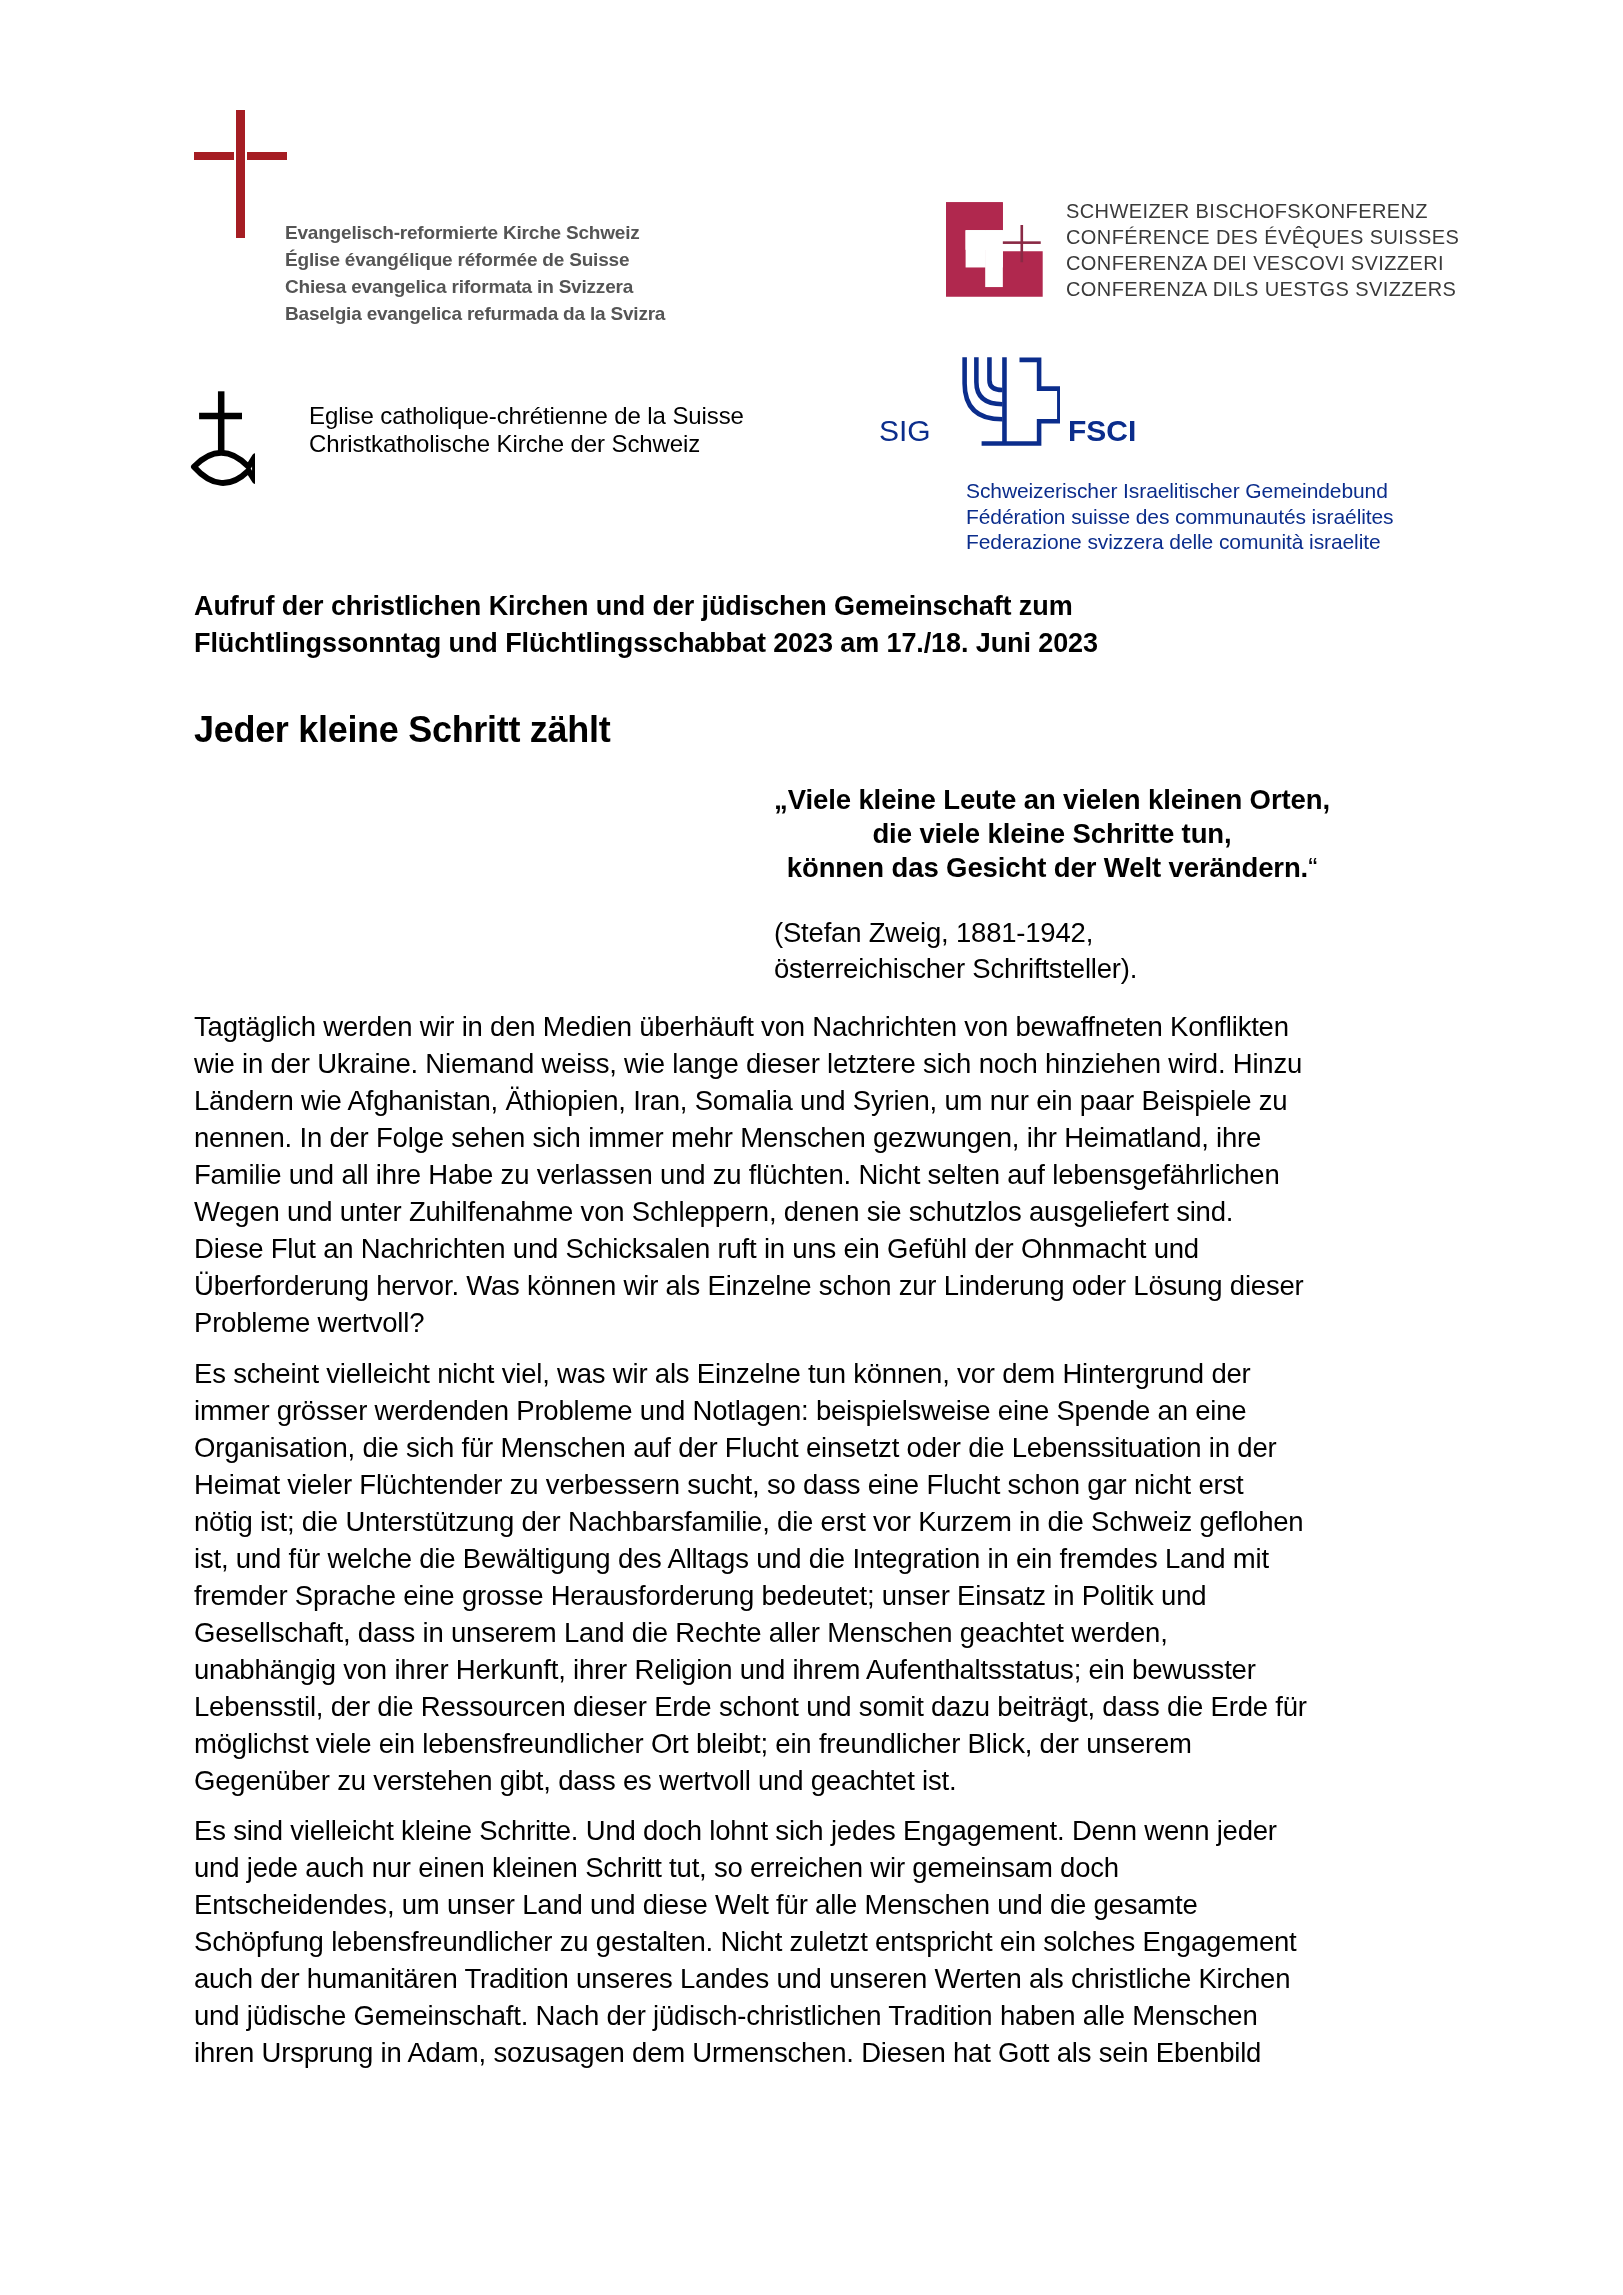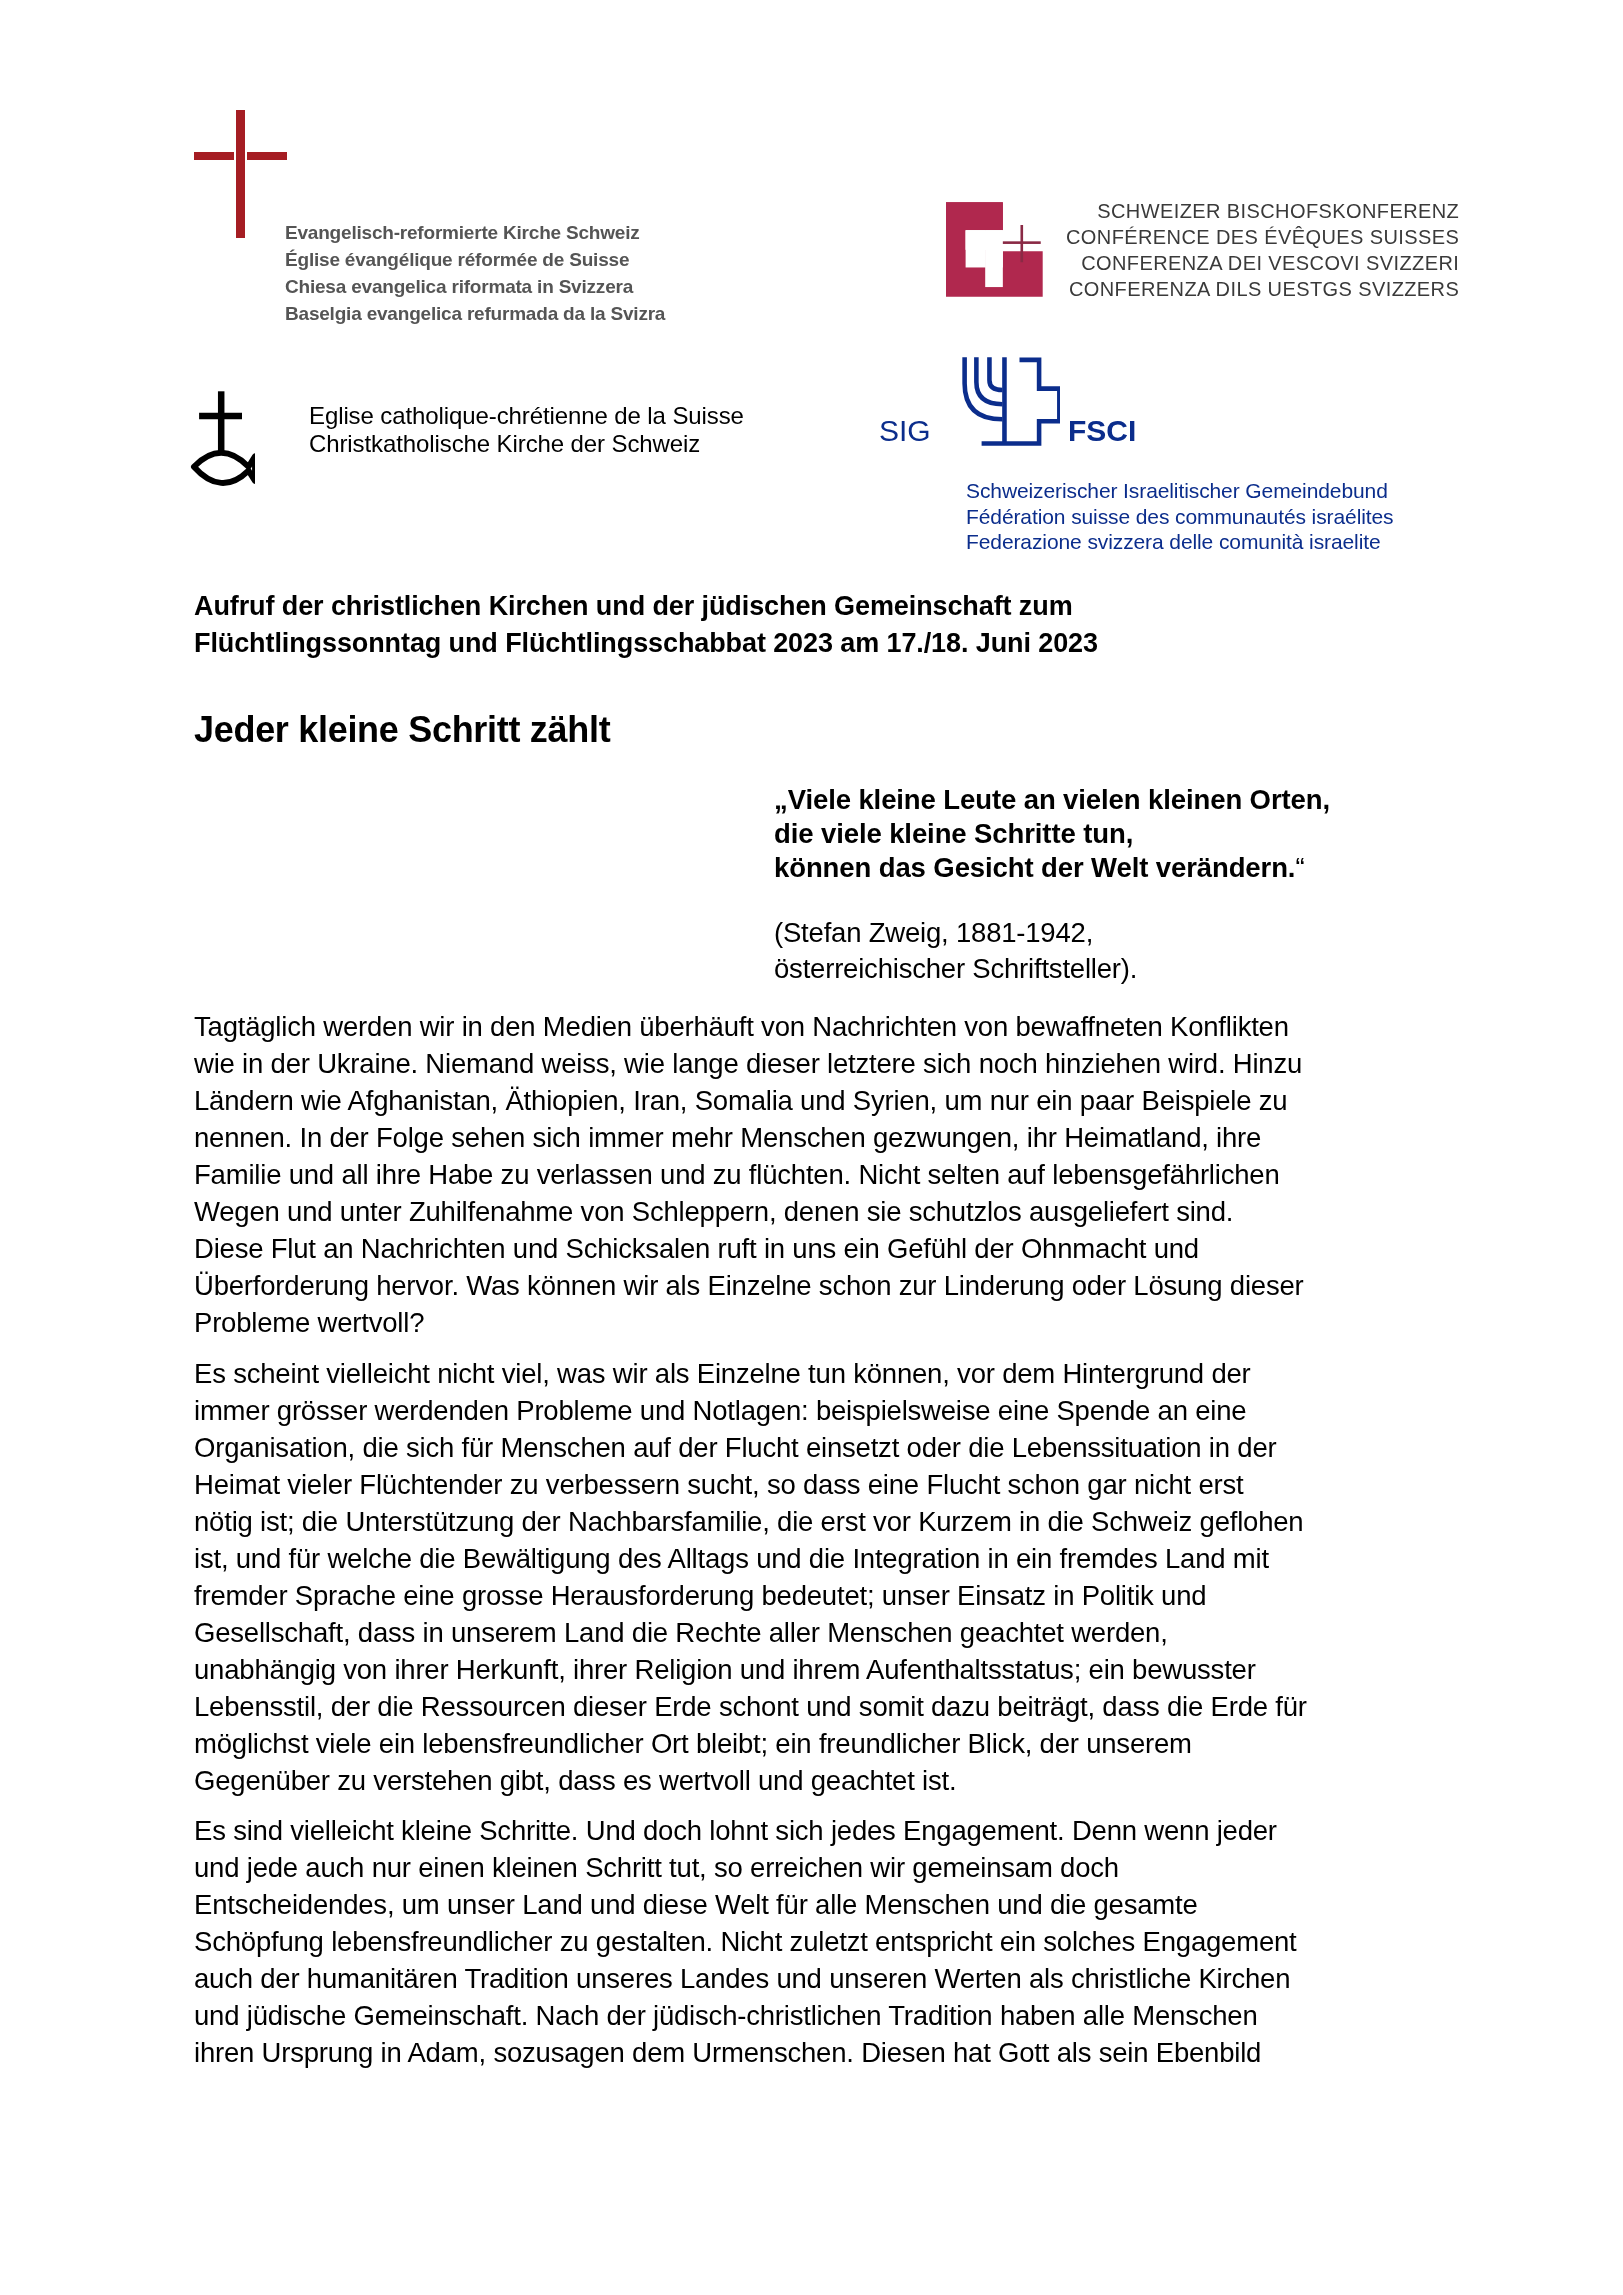--- a/index.html
+++ b/index.html
@@ -7,35 +7,35 @@
          font-family: "Liberation Sans", sans-serif; color: #000; }
   .abs { position: absolute; }
   
   .eks-cross-v { position: absolute; left: 236px; top: 110px; width: 9.2px; height: 128px; background: #a51d23; }
   .eks-cross-h1 { position: absolute; left: 194px; top: 152px; width: 40px; height: 7.9px; background: #a51d23; }
   .eks-cross-h2 { position: absolute; left: 247px; top: 152px; width: 40px; height: 7.9px; background: #a51d23; }
   .eks-text { left: 285px; top: 219px; font-size: 19px; line-height: 27px; color: #555555; letter-spacing: -0.2px; }
   .eks-text div { white-space: nowrap; font-weight: bold; }
   
   .sbk-mark { left: 946px; top: 202px; width: 98px; height: 95px; }
-  .sbk-text { left: 1012px; top: 198px; font-size: 20px; line-height: 26px; color: #3a3a3a; letter-spacing: 0.4px; white-space: nowrap; text-align: right; }
+  .sbk-text { left: 1012px; top: 198px; font-size: 20px; line-height: 26px; color: #3a3a3a; letter-spacing: 0.4px; white-space: nowrap; }
   .sbk-text div { margin-left: 54px; }
   
   .ck-mark { left: 190px; top: 383px; width: 65px; height: 105px; }
   .ck-text { left: 309px; top: 402px; font-size: 24px; line-height: 27.5px; color: #000; white-space: nowrap; letter-spacing: -0.1px; }
   
   .sig-mark { left: 962px; top: 357px; width: 98px; height: 92px; }
   .sig-left { left: 879px; top: 414px; font-size: 30px; font-weight: normal; color: #0b2d8c; }
   .sig-right { left: 1068px; top: 414px; font-size: 30px; font-weight: bold; color: #0b2d8c; }
   .sig-text { left: 966px; top: 478px; font-size: 21px; line-height: 25.5px; color: #0b2d8c; white-space: nowrap; letter-spacing: -0.1px; }
   
   .doc-title { left: 194px; top: 588px; font-size: 27px; line-height: 37px; font-weight: bold; white-space: nowrap; letter-spacing: -0.1px; }
   .doc-heading { left: 194px; top: 709px; font-size: 36px; line-height: 42px; font-weight: bold; white-space: nowrap; letter-spacing: -0.3px; }
   
-  .quote { left: 774px; top: 783px; font-size: 27.5px; line-height: 34px; font-weight: bold; white-space: nowrap; letter-spacing: -0.1px; }
+  .quote { left: 774px; top: 783px; font-size: 27.5px; line-height: 34px; font-weight: bold; white-space: nowrap; letter-spacing: -0.1px; text-align: center; }
   .quote .end { font-weight: normal; }
   .citation { left: 774px; top: 915px; font-size: 27.5px; line-height: 36px; white-space: nowrap; letter-spacing: -0.2px; }
   
   .body-text { left: 194px; top: 1008px; width: 1243px; font-size: 27.5px; line-height: 37px; }
   .body-text p { margin: 0 0 13.7px 0; }
   .body-text .line { display: block; white-space: nowrap; letter-spacing: -0.2px; }
 </style>
 </head>
 <body>
 

